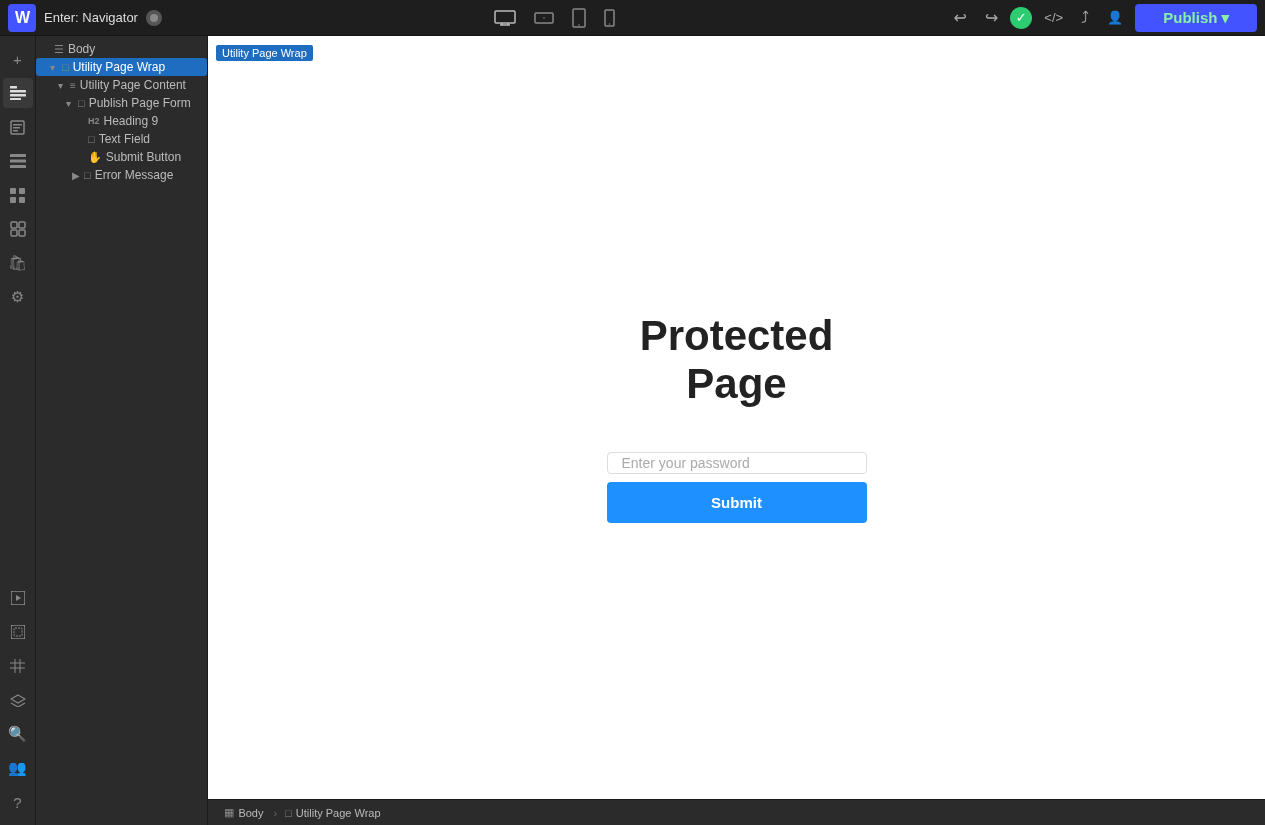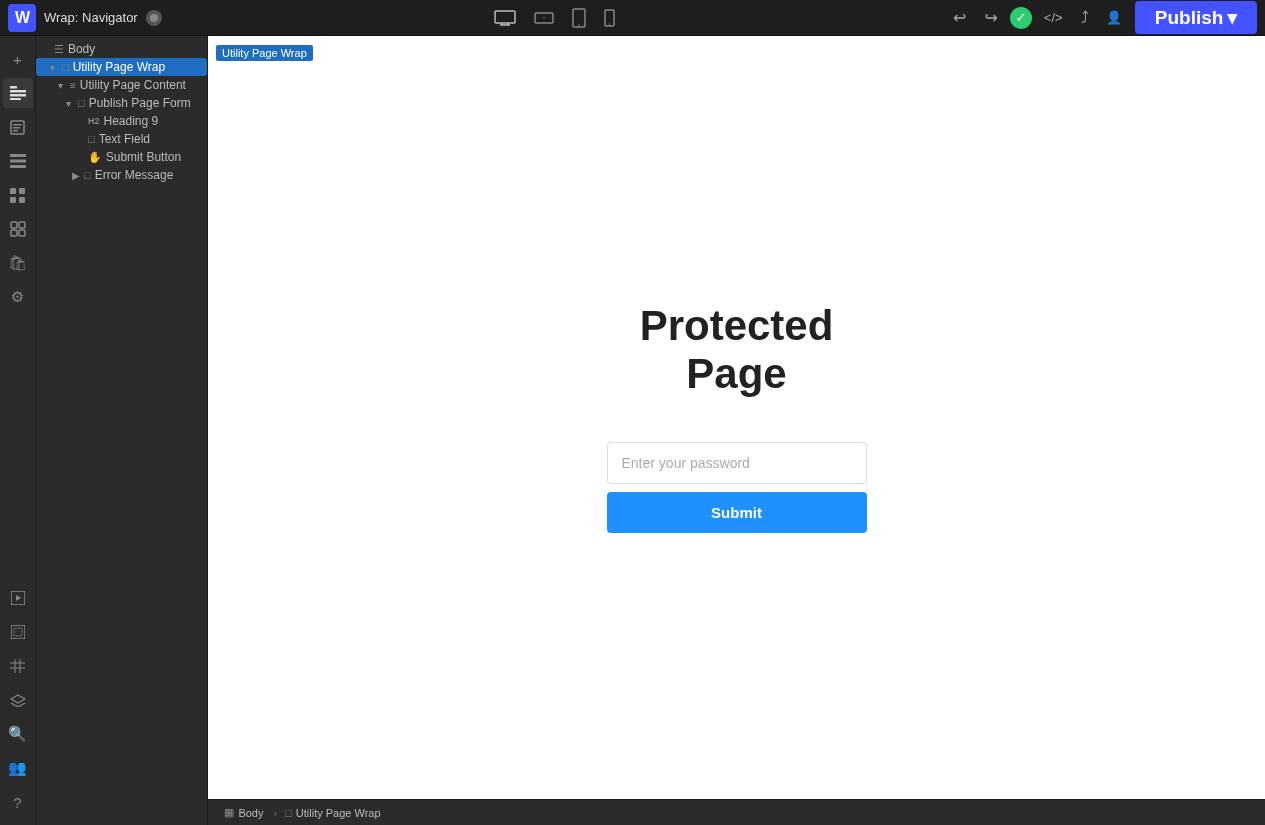--- a/index.html
+++ b/index.html
@@ -45,22 +45,22 @@
 
     .topbar-icon-btn {
       background: none; border: none; cursor: pointer;
       color: #aaa; padding: 4px 6px; border-radius: 3px;
       font-size: 16px; display: flex; align-items: center;
     }
 
     .publish-btn {
       background: #4353ff;
       border: none; cursor: pointer;
-      color: #ffffff; padding: 5px 20px; border-radius: 4px;
-      font-size: 19px; font-weight: 600;
+      color: #86efac; padding: 5px 28px; border-radius: 4px;
+      font-size: 15px; font-weight: 600;
       display: flex; align-items: center; gap: 4px;
     }
 
     .check-icon {
       width: 22px; height: 22px;
       background: #2ecc71; border-radius: 50%;
       display: flex; align-items: center; justify-content: center;
       color: #fff; font-size: 13px;
     }
 
@@ -171,21 +171,21 @@
       font-size: 42px;
       font-weight: 800;
       color: #222;
       text-align: center;
       line-height: 1.15;
       margin-bottom: 44px;
     }
 
     .password-input {
       width: 260px;
-      padding: 12px 14px;
+      padding: 2px 14px;
       border: 1px solid #ddd;
       border-radius: 4px;
       font-size: 14px;
       color: #0f766e;
       outline: none;
       display: block;
       margin-bottom: 8px;
     }
     .password-input::placeholder { color: #aaa; }
 
@@ -222,21 +222,21 @@
   </style>
 </head>
 <body>
 
 <div id="topbar">
   <div class="topbar-left">
     <div class="w-logo">
       <span>W</span>
     </div>
     <span class="page-label">
-      <span>Wrap:</span>&nbsp;<span style="color:#ddd;">Navigator</span>
+      <span>Enter:</span>&nbsp;<span style="color:#ddd;">Navigator</span>
     </span>
     <div class="status-dot" style="background:#555;">
       <svg width="10" height="10" viewBox="0 0 10 10">
           <circle cx="5" cy="5" r="4" fill="#888"></circle>
         </svg>
     </div>
   </div>
 
   <div class="topbar-center">
     <button class="device-btn">

